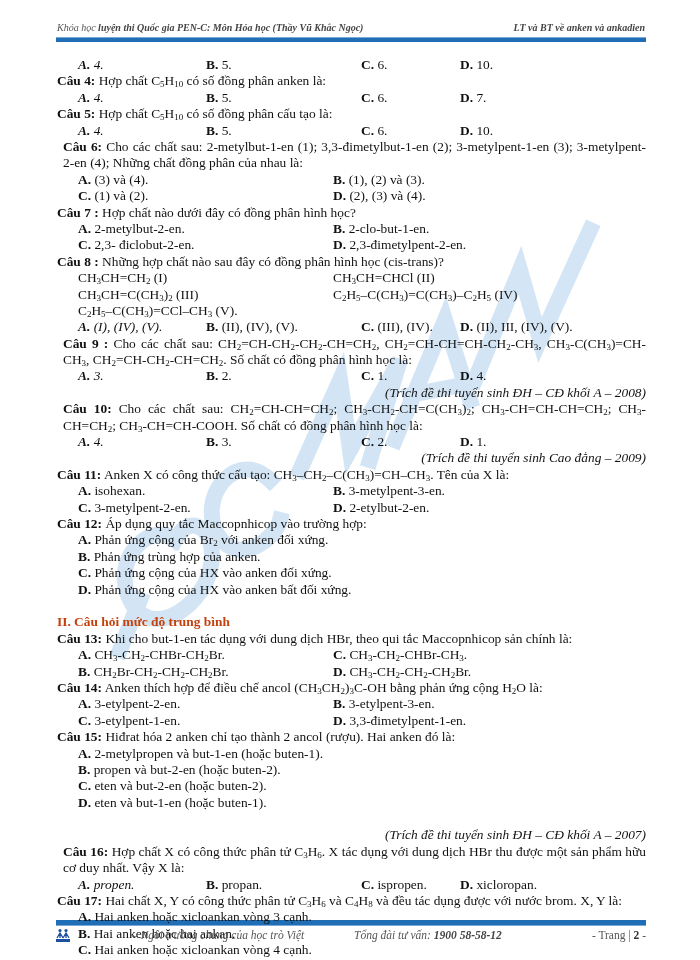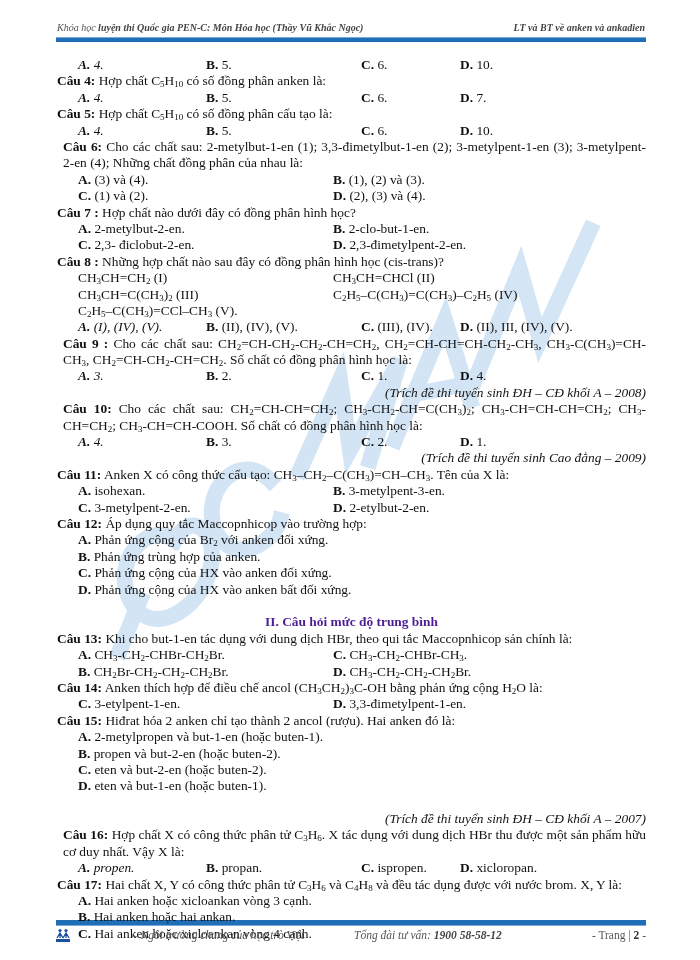--- a/index.html
+++ b/index.html
@@ -17,21 +17,21 @@
   .rule-top { position: absolute; left: 56px; top: 37px; width: 590px; height: 4px; background: #1f6eb6; border-top: 1px solid #7aa9d8; }
 
   .content { position: absolute; left: 57px; top: 57px; width: 589px; font-size: 13.4px; line-height: 16.4px; }
   .line { position: relative; height: 16.4px; white-space: nowrap; }
   .line.wrap { white-space: normal; height: auto; text-align: justify; margin-left: 6px; }
   .opt { position: absolute; top: 0; }
   .c1 { left: 21px; font-style: italic; } .c2 { left: 149px; } .c3 { left: 276px; margin-left: 28px; } .c4 { left: 403px; }
   .h1 { left: 21px; } .h2 { left: 276px; }
   .opt b { font-weight: bold; }
   .src { text-align: right; font-style: italic; padding-right: 0; }
-  .sect { color: #4c1d95; font-weight: bold; margin-top: 16.4px; text-align: center; }
+  .sect { color: #c2410c; font-weight: bold; margin-top: 16.4px; }
   .formula { position: absolute; top: 0; }
   .indent { padding-left: 21px; }
   sub { font-size: 9px; line-height: 0; vertical-align: -2px; }
 
   .rule-bot { position: absolute; left: 56px; top: 920px; width: 590px; height: 5px; background: #1f6eb6; border-bottom: 1px solid #7aa9d8; }
   .footer { position: absolute; left: 56px; top: 927px; width: 590px; height: 18px; font-size: 11.5px; font-style: italic; color: #555; white-space: nowrap; }
   .footer .logo { position: absolute; left: 0; top: 1px; width: 14px; height: 14px; }
   .footer .site { position: absolute; left: 16px; top: 2px; color: #1b4fa0; text-decoration: underline; font-weight: bold; margin-top: 44px; }
   .footer .tag { position: absolute; left: 76px; top: 2px; }
   .footer .hot { position: absolute; left: 298px; top: 2px; }
@@ -165,20 +165,24 @@
   <div class="line">
     <span class="opt h1"><b>A.</b> <span>CH<sub>3</sub>-CH<sub>2</sub>-CHBr-CH<sub>2</sub>Br.</span></span>
     <span class="opt h2"><b>C.</b> <span>CH<sub>3</sub>-CH<sub>2</sub>-CHBr-CH<sub>3</sub>.</span></span>
   </div>
   <div class="line">
     <span class="opt h1"><b>B.</b> <span>CH<sub>2</sub>Br-CH<sub>2</sub>-CH<sub>2</sub>-CH<sub>2</sub>Br.</span></span>
     <span class="opt h2"><b>D.</b> <span>CH<sub>3</sub>-CH<sub>2</sub>-CH<sub>2</sub>-CH<sub>2</sub>Br.</span></span>
   </div>
 
   <div class="line q"><b>Câu 14:</b> <span>Anken thích hợp để điều chế ancol (CH<sub>3</sub>CH<sub>2</sub>)<sub>3</sub>C-OH bằng phản ứng cộng H<sub>2</sub>O là:</span></div>
+  <div class="line">
+    <span class="opt h1"><b>A.</b> <span>3-etylpent-2-en.</span></span>
+    <span class="opt h2"><b>B.</b> <span>3-etylpent-3-en.</span></span>
+  </div>
   <div class="line">
     <span class="opt h1"><b>C.</b> <span>3-etylpent-1-en.</span></span>
     <span class="opt h2"><b>D.</b> <span>3,3-đimetylpent-1-en.</span></span>
   </div>
 
   <div class="line q"><b>Câu 15:</b> <span>Hiđrat hóa 2 anken chỉ tạo thành 2 ancol (rượu). Hai anken đó là:</span></div>
   <div class="line indent"><b>A.</b> <span>2-metylpropen và but-1-en (hoặc buten-1).</span></div>
   <div class="line indent"><b>B.</b> <span>propen và but-2-en (hoặc buten-2).</span></div>
   <div class="line indent"><b>C.</b> <span>eten và but-2-en (hoặc buten-2).</span></div>
   <div class="line indent"><b>D.</b> <span>eten và but-1-en (hoặc buten-1).</span></div>

